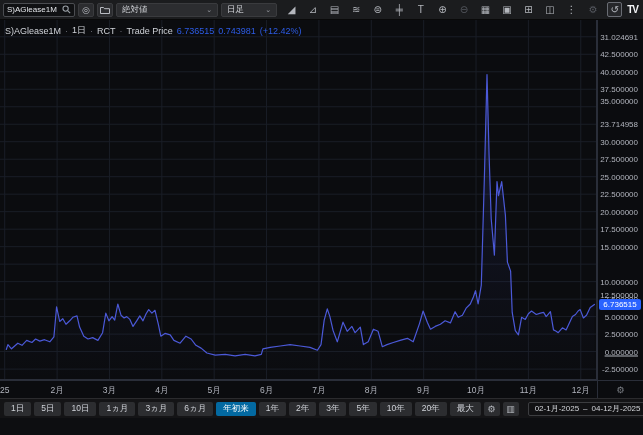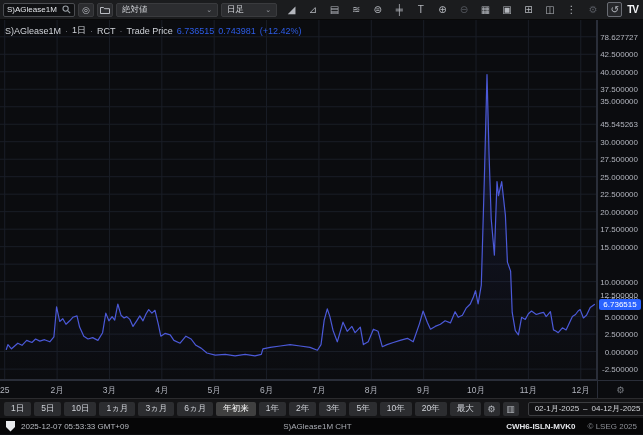--- a/index.html
+++ b/index.html
@@ -78,21 +78,21 @@
   }
   
   .rangebar{
     height:20px;background:#141416;border-top:1px solid #2b2b2e;
     display:flex;align-items:center;padding:0 4px;gap:3px;
   }
   .range-btn{
     height:14px;padding:0 7px;display:flex;align-items:center;justify-content:center;
     background:#2c2d30;color:#cfd2d8;font-size:8.5px;border-radius:2px;white-space:nowrap;
   }
-  .range-btn.active{background:#404040;color:#fff;}
+  .range-btn.active{background:#0369a1;color:#fff;}
   .range-ico{
     height:14px;min-width:16px;display:flex;align-items:center;justify-content:center;
     background:#2c2d30;color:#b4b7bd;font-size:9px;border-radius:2px;
   }
   .datebox{
     height:14px;margin-left:6px;padding:0 6px;display:flex;align-items:center;gap:4px;
     background:#121214;border:1px solid #3c3d40;border-radius:2px;
     font-size:8px;color:#d2d4d9;white-space:nowrap;
   }
   
@@ -216,39 +216,39 @@
       <span>RCT</span>
       <span class="sep">·</span>
       <span>Trade Price</span>
       <span class="num">6.736515</span>
       <span class="num">0.743981</span>
       <span class="num">(+12.42%)</span>
     </div>
 
     <div class="price-axis">
       <div class="price-tag" style="top: 278.971px; background: rgb(41, 98, 255);">6.736515</div>
-    <div class="ytick" style="top: 16.7897px;">78.627727</div>
+    <div class="ytick" style="top: 16.7897px;">31.024691</div>
         <div class="ytick" style="top: 34.2791px;">42.500000</div>
         <div class="ytick" style="top: 51.7684px;">40.000000</div>
         <div class="ytick" style="top: 69.2577px;">37.500000</div>
         <div class="ytick" style="top: 81px;">35.000000</div>
-        <div class="ytick" style="top: 104.236px;">45.545263</div>
+        <div class="ytick" style="top: 104.236px;">23.714958</div>
         <div class="ytick" style="top: 121.726px;">30.000000</div>
         <div class="ytick" style="top: 139.215px;">27.500000</div>
         <div class="ytick" style="top: 156.704px;">25.000000</div>
         <div class="ytick" style="top: 174.194px;">22.500000</div>
         <div class="ytick" style="top: 191.683px;">20.000000</div>
         <div class="ytick" style="top: 209.172px;">17.500000</div>
         <div class="ytick" style="top: 226.661px;">15.000000</div>
         <div class="ytick" style="top: 244.151px; margin-top: 31px;">12.500000</div>
         <div class="ytick" style="top: 261.64px; margin-left: 37px;">10.000000</div>
         <div class="ytick" style="top: 279.129px;">7.500000</div>
         <div class="ytick" style="top: 296.619px;">5.000000</div>
         <div class="ytick" style="top: 314.108px;">2.500000</div>
-        <div class="ytick" style="top: 331.597px;">0.000000</div>
+        <div class="ytick" style="top: 331.597px; text-decoration: underline;">0.000000</div>
         <div class="ytick" style="top: 349.087px;">-2.500000</div>
       </div>
 
     <div class="time-axis">
         <div class="xtick" style="left: 4.71316px;">25</div>
         <div class="xtick" style="left: 57.0816px;">2月</div>
         <div class="xtick" style="left: 109.45px;">3月</div>
         <div class="xtick" style="left: 161.818px;">4月</div>
         <div class="xtick" style="left: 214.187px;">5月</div>
         <div class="xtick" style="left: 266.555px;">6月</div>
@@ -289,21 +289,14 @@
       <span>▥</span>
     </div>
     <div class="datebox">
       <span>02-1月-2025</span>
       <span>–</span>
       <span>04-12月-2025</span>
 
     </div>
   </div>
 
-  <div class="statusbar">
-    <div class="shield"></div>
-    <span>2025-12-07 05:53:33 GMT+09</span>
-    <span class="sb-center">S)AGlease1M CHT</span>
-    <span class="sb-code">CWH6-ISLN-MVK0</span>
-    <span class="sb-copy">© LSEG 2025</span>
-  </div>
 
 </div>
 
 </body></html>

